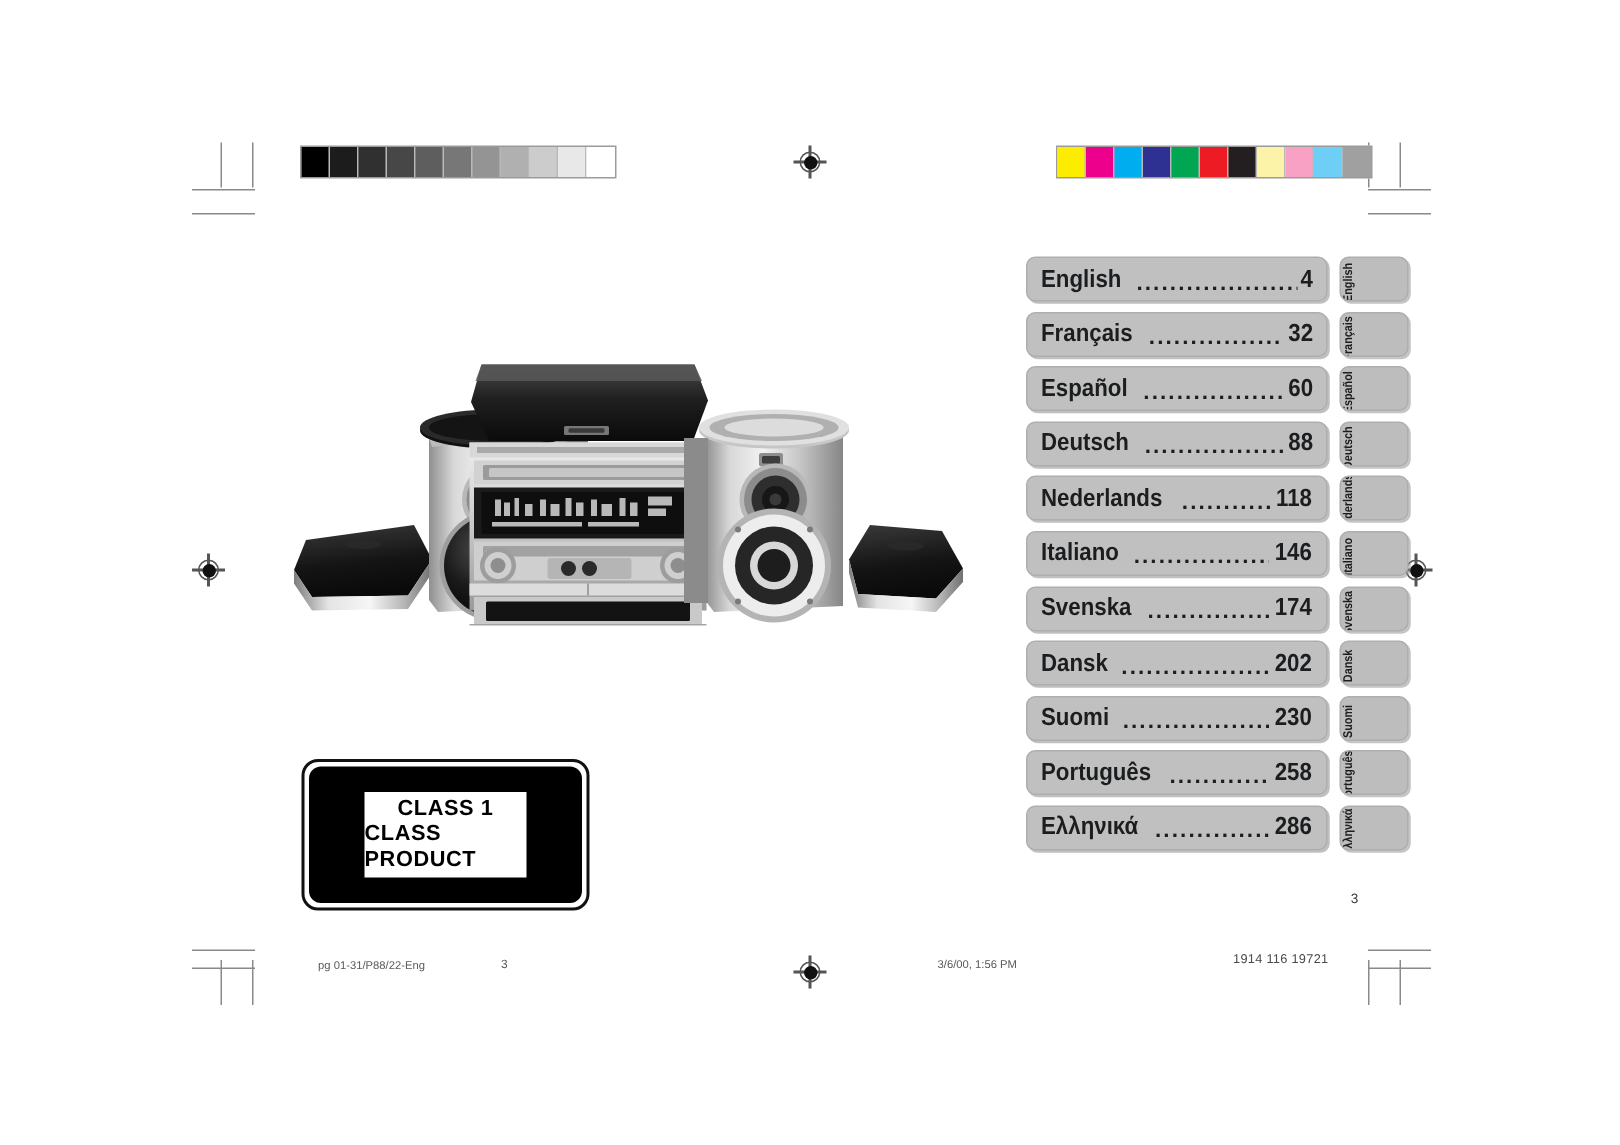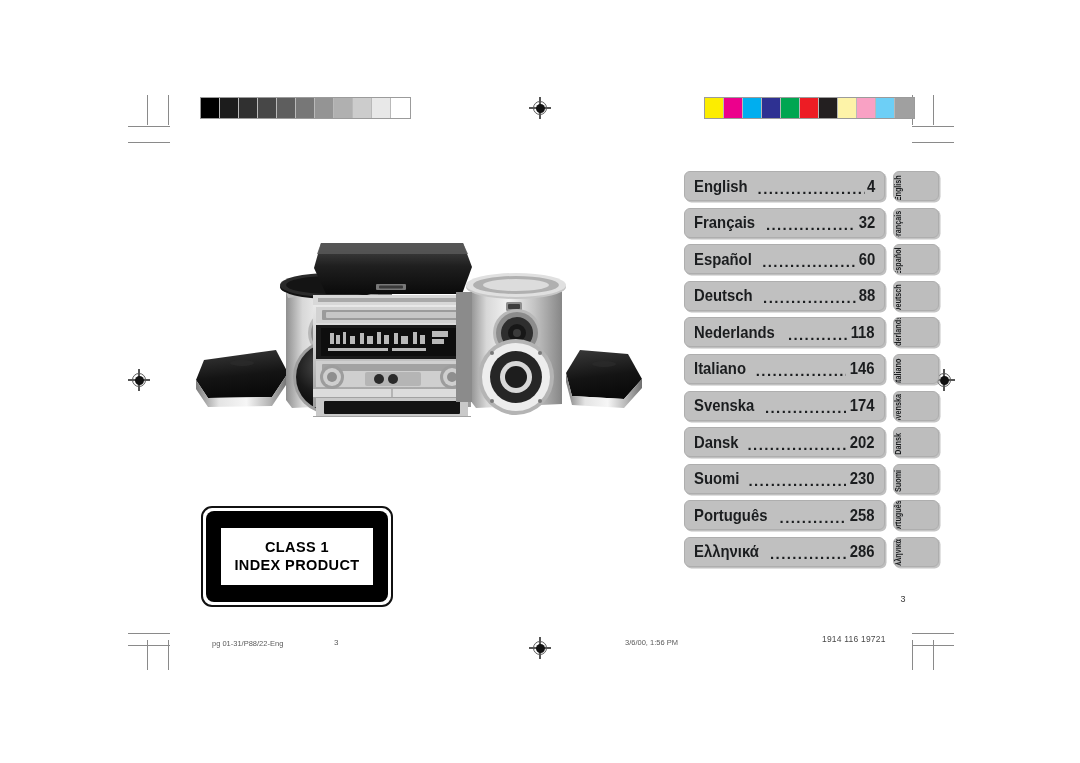--- a/index.html
+++ b/index.html
@@ -225,21 +225,21 @@
     height: 100%;
     background: #000000;
     border-radius: 8px;
     display: flex;
     align-items: center;
     justify-content: center;
     box-sizing: border-box;
   }
   #laser-label-plate {
     background: #ffffff;
-    width: 152px;
+    width: 108px;
     height: 57px;
     display: flex;
     flex-direction: column;
     align-items: center;
     justify-content: center;
     line-height: 1.18;
   }
   #laser-label-plate span {
     font-family: "Liberation Sans", sans-serif;
     font-weight: bold;
@@ -621,21 +621,21 @@
         <span class="side-tab-label">Ελληνικά</span>
       </div>
     </div>
 
   <div id="page-number">3</div>
 
   <div id="laser-label">
     <div id="laser-label-inner">
       <div id="laser-label-plate">
         <span>CLASS 1</span>
-        <span>INDEX PRODUCT</span>
+        <span>CLASS PRODUCT</span>
       </div>
     </div>
   </div>
 
   <div class="footer-text" id="footer-file">pg 01-31/P88/22-Eng</div>
   <div class="footer-text" id="footer-pageno">3</div>
   <div class="footer-text" id="footer-date">3/6/00, 1:56 PM</div>
   <div class="footer-text" id="footer-docid">1914 116 19721</div>
 
 </div>

